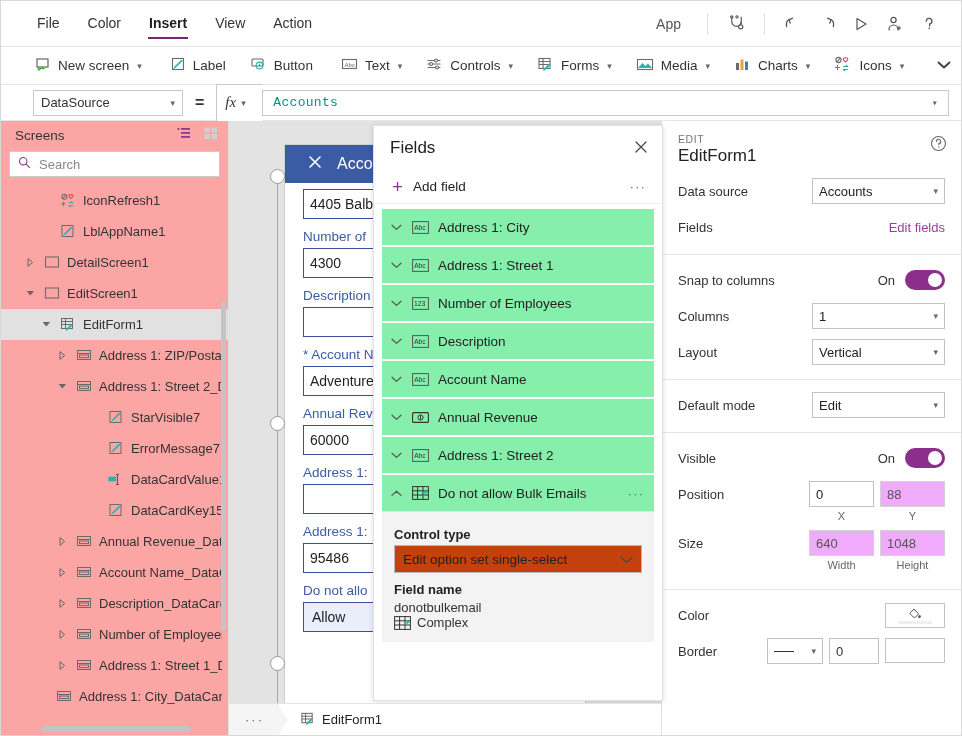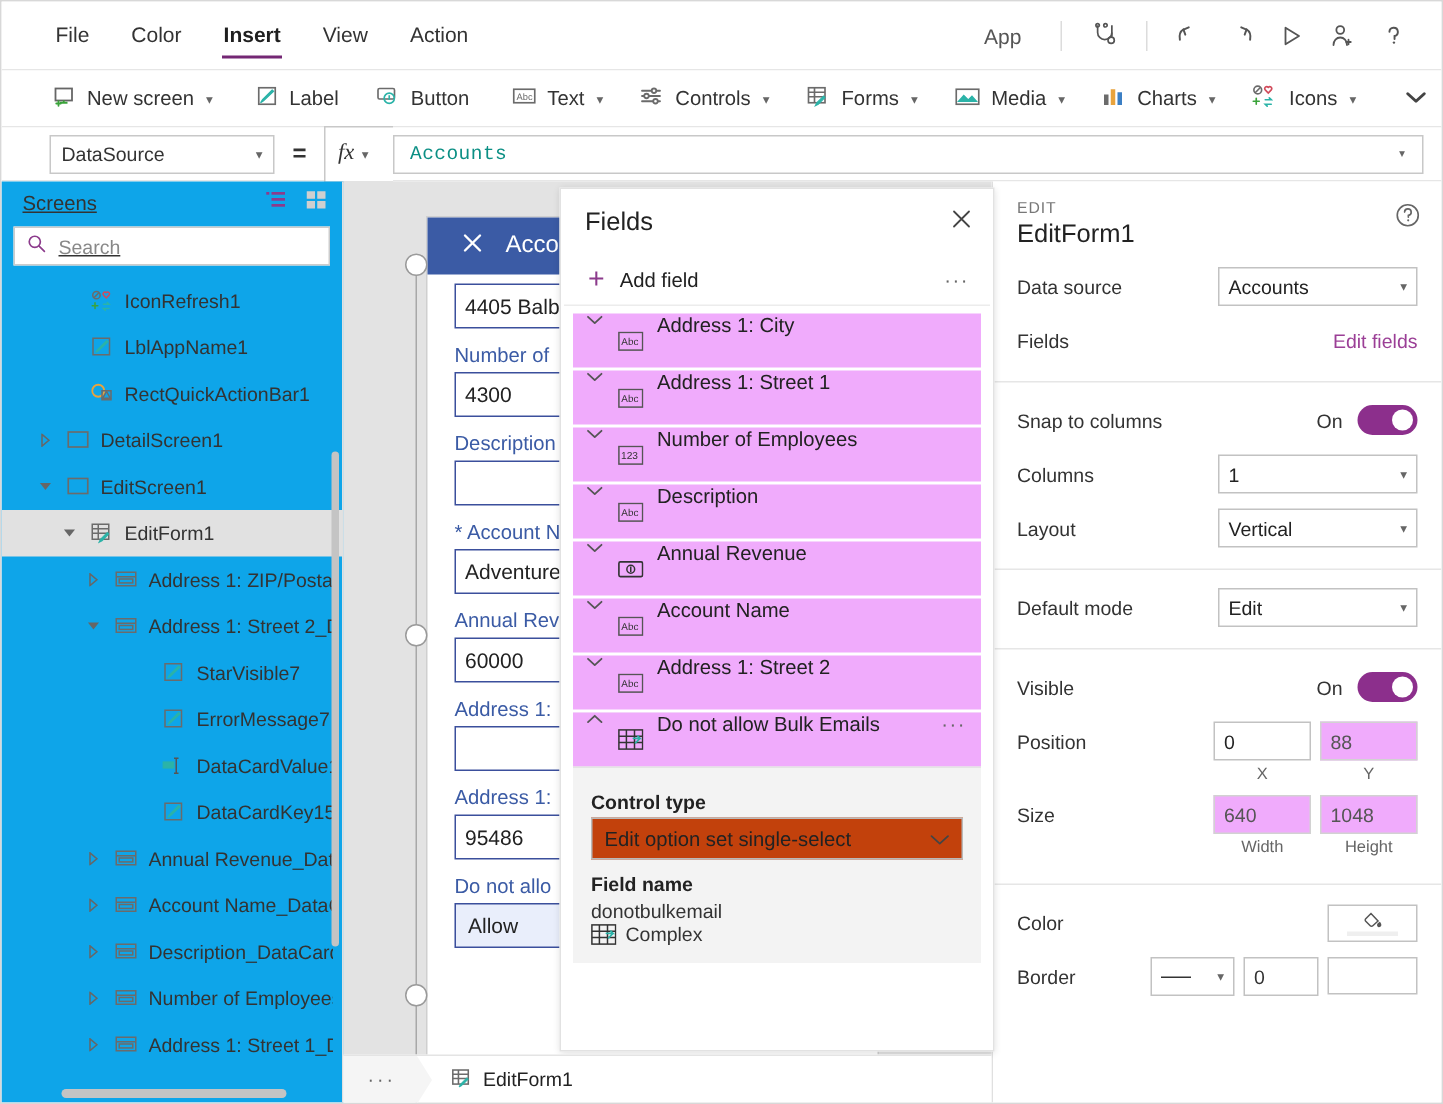--- a/index.html
+++ b/index.html
@@ -85,23 +85,22 @@
     flex: 1; height: 26px; border: 1px solid #c8c8c8; background: #fff;
     display: flex; align-items: center; padding: 0 10px;
     font-family: "Liberation Mono", monospace; font-size: 13px; color: #0b8f84;
     letter-spacing: 0.3px;
   }
   .formula-chev { margin-left: auto; color: #666; font-size: 10px; }
 
   
   .treepanel {
     position: absolute; top: 120px; left: 0; width: 228px; bottom: 0;
-    background: #0ea5e9; border-right: 1px solid #e0e0e0;
+    background: #fca5a5; border-right: 1px solid #e0e0e0;
     overflow: hidden;
-    text-decoration: underline;
   }
   .tree-head {
     height: 28px; display: flex; align-items: center;
     padding: 0 10px 0 14px; color: #333; font-size: 13.5px;
   }
   .tree-head .hicons { margin-left: auto; display: flex; gap: 12px; align-items: center; }
   .searchbox {
     margin: 2px 8px 6px 8px; height: 26px; background: #fff;
     border: 1px solid #ccc; display: flex; align-items: center; gap: 8px;
     padding: 0 8px;
@@ -174,22 +173,22 @@
   .fp-title .x { margin-left: auto; cursor: pointer; color: #444; font-size: 15px; }
   .fp-add {
     height: 34px; display: flex; align-items: center; gap: 10px; padding: 0 14px 0 16px;
     font-size: 13.5px; color: #222; cursor: pointer;
     border-bottom: 1px solid #ececec; margin: 0 2px;
   }
   .fp-add .plus { color: #8c3b8c; font-size: 19px; line-height: 1; font-weight: 300; }
   .fp-add .dots { margin-left: auto; color: #666; letter-spacing: 1px; }
   .fp-list { padding: 5px 8px 0 8px; }
   .fp-row {
-    height: 36px; background: #f0abfc; margin-bottom: 2px;
-    display: flex; gap: 9px; padding: 0 10px 0 9px;
+    height: 36px; background: #86efac; margin-bottom: 2px;
+    display: flex; align-items: center; gap: 9px; padding: 0 10px 0 9px;
     font-size: 13.5px; color: #222; cursor: pointer;
   }
   .fp-row .chev { color: #555; font-size: 10px; width: 12px; }
   .fp-row .dots { margin-left: auto; color: #666; letter-spacing: 1px; }
   .fp-exp { background: #f3f3f3; margin: 0 0 2px 0; padding: 0 0 12px 0; }
   .fp-exp .inner { padding: 6px 12px 0 12px; }
   .fp-exp .sub-h { font-size: 13px; font-weight: bold; color: #222; margin: 9px 0 3px 0; }
   .fp-exp .sub-v { font-size: 13px; color: #333; display: flex; align-items: center; gap: 6px; }
   .fp-sel {
     height: 28px; background: #c2410c; border: 1px solid #b9b9b9;
@@ -523,31 +522,20 @@
         <div class="tnode" style="padding-left: 38px;">
           <span class="tw"></span>
           <span class="ticon">
             <svg width="16" height="15" viewBox="0 0 16 15" fill="none">
               <rect x="2" y="1.5" width="11" height="11" stroke="#6b6b6b" stroke-width="1"></rect>
               <path d="M11 3 5 9l-1.2 2 2-1.2L12 3.8z" fill="#2bb3a8" stroke="#2bb3a8" stroke-width=".7"></path>
             </svg>
           </span>
           <span class="tlabel">LblAppName1</span>
         </div>
-        <div class="tnode" style="padding-left: 38px;">
-          <span class="tw"></span>
-          <span class="ticon">
-            <svg width="16" height="15" viewBox="0 0 16 15" fill="none">
-              <circle cx="5.5" cy="5.5" r="4" stroke="#e8a33d" stroke-width="1.2"></circle>
-              <path d="M8 5.5h6v6H8z" stroke="#6b6b6b" stroke-width="1"></path>
-              <path d="M11 6 8.5 10.5h5z" stroke="#6b6b6b" stroke-width="1"></path>
-            </svg>
-          </span>
-          <span class="tlabel">RectQuickActionBar1</span>
-        </div>
         <div class="tnode" style="padding-left: 22px;">
           <span class="tw">
             <svg width="7" height="9" viewBox="0 0 7 9">
               <path d="M1 0.6 5.6 4.5 1 8.4z" fill="none" stroke="#666" stroke-width="1"></path>
             </svg>
           </span>
           <span class="ticon">
             <svg width="16" height="15" viewBox="0 0 16 15" fill="none">
               <rect x="1.5" y="2" width="13" height="10" stroke="#6b6b6b" stroke-width="1.1"></rect>
             </svg>
@@ -843,45 +831,45 @@
           <span class="chev"><svg width="11" height="7" viewBox="0 0 11 7" fill="none" stroke="#555" stroke-width="1.2">
               <path d="M1 1.2 5.5 5.4 10 1.2" stroke-linecap="round" stroke-linejoin="round"></path>
             </svg></span>
           <span style="display:flex;align-items:center;">
             <svg width="17" height="13" viewBox="0 0 17 13" fill="none">
               <rect x="0.6" y="0.6" width="15.8" height="11.8" stroke="#555" stroke-width="1"></rect>
               <text x="2.2" y="8.9" font-size="6.6" fill="#333" font-family="Liberation Sans">Abc</text>
             </svg>
           </span>
           <span>Description</span>
+        </div>
+        <div class="fp-row">
+          <span class="chev"><svg width="11" height="7" viewBox="0 0 11 7" fill="none" stroke="#555" stroke-width="1.2">
+              <path d="M1 1.2 5.5 5.4 10 1.2" stroke-linecap="round" stroke-linejoin="round"></path>
+            </svg></span>
+          <span style="display:flex;align-items:center;">
+            <svg width="17" height="13" viewBox="0 0 17 13" fill="none">
+              <rect x="0.6" y="0.6" width="15.8" height="11.8" stroke="#555" stroke-width="1"></rect>
+              <text x="2.2" y="8.9" font-size="6.6" fill="#333" font-family="Liberation Sans">Abc</text>
+            </svg>
+          </span>
+          <span>Account Name</span>
         </div>
         <div class="fp-row">
           <span class="chev"><svg width="11" height="7" viewBox="0 0 11 7" fill="none" stroke="#555" stroke-width="1.2">
               <path d="M1 1.2 5.5 5.4 10 1.2" stroke-linecap="round" stroke-linejoin="round"></path>
             </svg></span>
           <span style="display:flex;align-items:center;">
             <svg width="17" height="13" viewBox="0 0 17 13" fill="none">
               <rect x="0.6" y="1.6" width="15.8" height="9.8" rx="1" stroke="#333" stroke-width="1.1"></rect>
               <circle cx="8.5" cy="6.5" r="2.6" stroke="#333" stroke-width="1"></circle>
               <path d="M8.5 4.6v3.8" stroke="#333" stroke-width="1"></path>
             </svg>
           </span>
           <span>Annual Revenue</span>
-        </div>
-        <div class="fp-row">
-          <span class="chev"><svg width="11" height="7" viewBox="0 0 11 7" fill="none" stroke="#555" stroke-width="1.2">
-              <path d="M1 1.2 5.5 5.4 10 1.2" stroke-linecap="round" stroke-linejoin="round"></path>
-            </svg></span>
-          <span style="display:flex;align-items:center;">
-            <svg width="17" height="13" viewBox="0 0 17 13" fill="none">
-              <rect x="0.6" y="0.6" width="15.8" height="11.8" stroke="#555" stroke-width="1"></rect>
-              <text x="2.2" y="8.9" font-size="6.6" fill="#333" font-family="Liberation Sans">Abc</text>
-            </svg>
-          </span>
-          <span>Account Name</span>
         </div>
         <div class="fp-row">
           <span class="chev"><svg width="11" height="7" viewBox="0 0 11 7" fill="none" stroke="#555" stroke-width="1.2">
               <path d="M1 1.2 5.5 5.4 10 1.2" stroke-linecap="round" stroke-linejoin="round"></path>
             </svg></span>
           <span style="display:flex;align-items:center;">
             <svg width="17" height="13" viewBox="0 0 17 13" fill="none">
               <rect x="0.6" y="0.6" width="15.8" height="11.8" stroke="#555" stroke-width="1"></rect>
               <text x="2.2" y="8.9" font-size="6.6" fill="#333" font-family="Liberation Sans">Abc</text>
             </svg>

